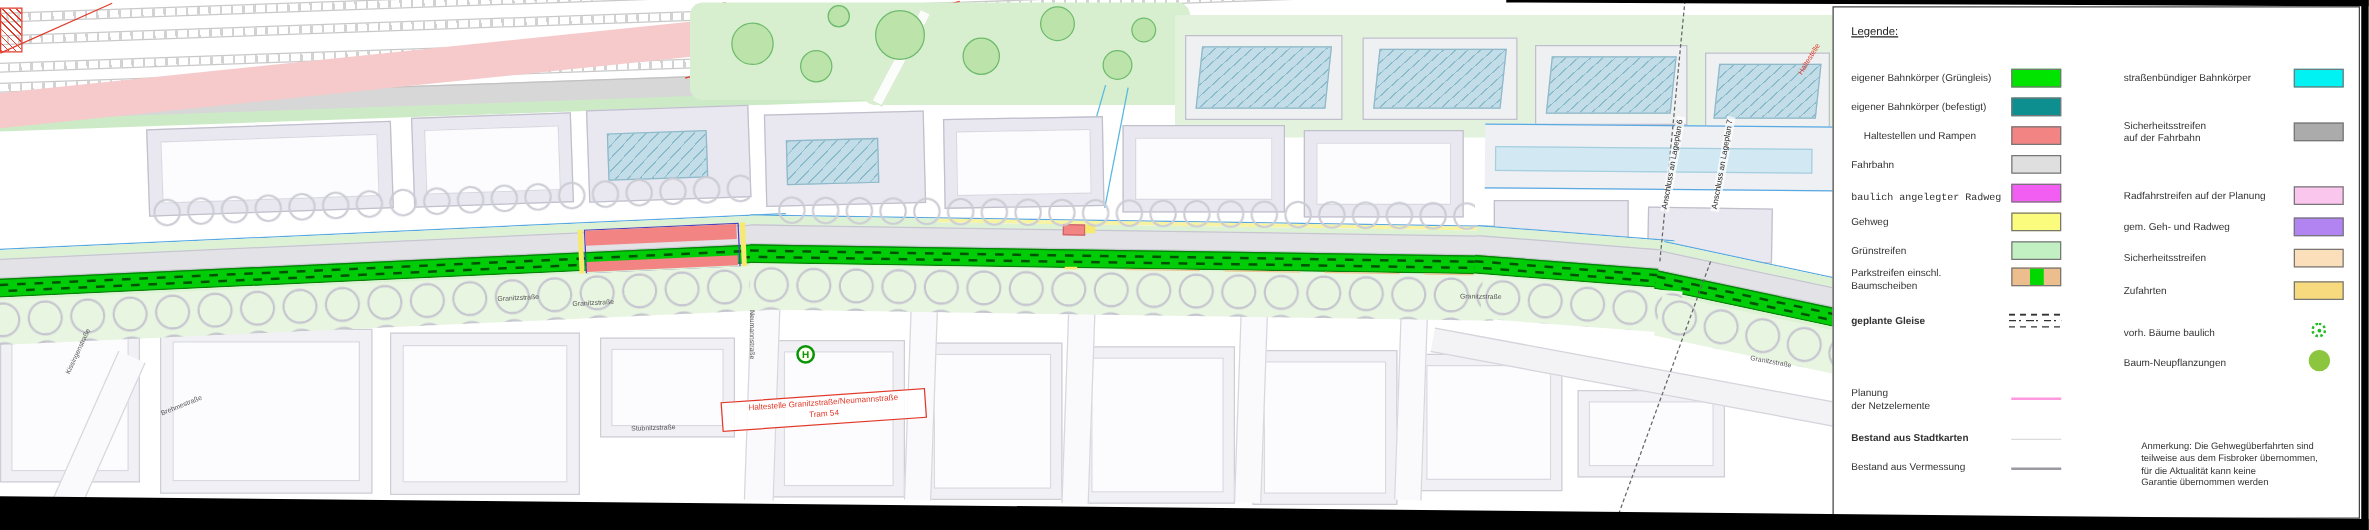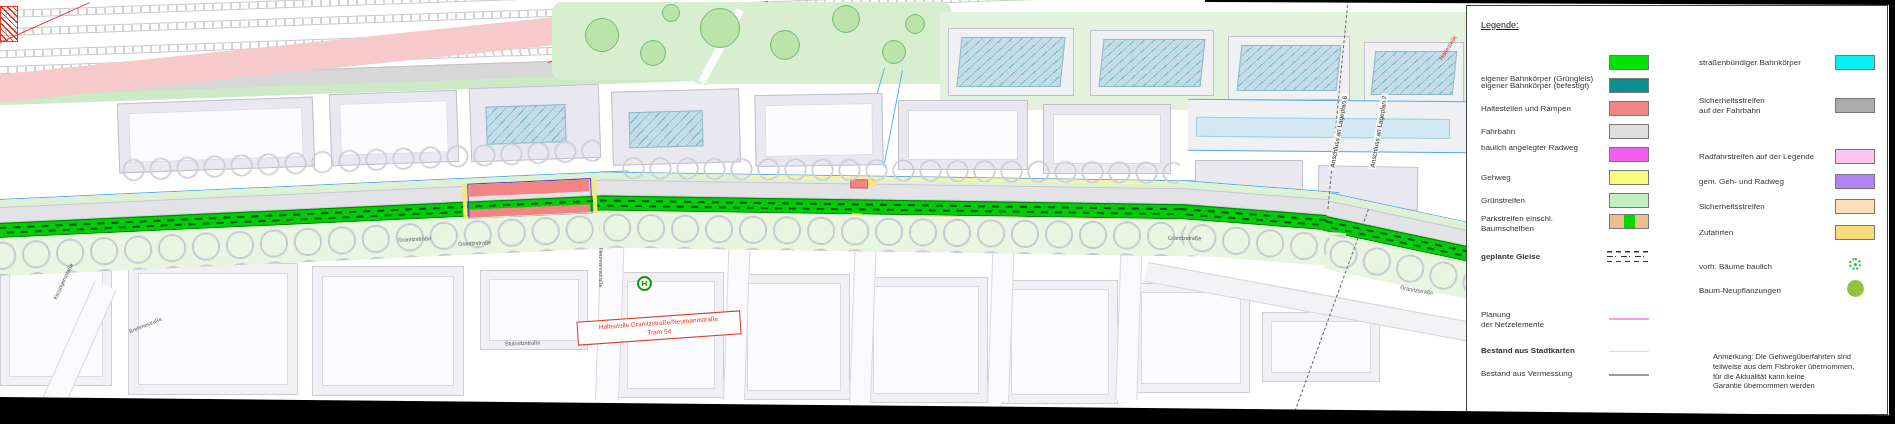--- a/index.html
+++ b/index.html
@@ -253,29 +253,29 @@
 
   <div class="abs" style="left:577px;top:316px;width:164px;border:1.2px solid #e0392a;background:rgba(255,255,255,.88);color:#e0392a;
               font-size:6.5px;text-align:center;line-height:1.35;padding:2px 3px;transform:rotate(-4deg);box-sizing:border-box;">
     <div>Haltestelle Granitzstraße/Neumannstraße</div>
     <div>Tram 54</div>
   </div>
 
   <div id="legend">
     <div style="position:absolute;left:14px;top:14px;font-size:9px;text-decoration:underline;color:#222;">Legende:</div>
 
-    <div class="lrow-label" style="left:14px;top:52px;margin-top:16px;">eigener Bahnkörper (Grüngleis)</div>
+    <div class="lrow-label" style="left:14px;top:52px;">eigener Bahnkörper (Grüngleis)</div>
     <div class="sw" style="left: 142px; top: 49px; background-color: rgb(0, 228, 0);"></div>
     <div class="lrow-label" style="left:14px;top:75px;">eigener Bahnkörper (befestigt)</div>
     <div class="sw" style="left: 142px; top: 72px; background-color: rgb(14, 143, 143);"></div>
-    <div class="lrow-label" style="left:14px;top:98px;">Haltestellen und Rampen</div>
+    <div class="lrow-label" style="left:24px;top:98px;">Haltestellen und Rampen</div>
     <div class="sw" style="left: 142px; top: 95px; background-color: rgb(242, 132, 132);"></div>
     <div class="lrow-label" style="left:14px;top:121px;">Fahrbahn</div>
     <div class="sw" style="left: 142px; top: 118px; background-color: rgb(223, 223, 223);"></div>
-    <div class="lrow-label" style="left:14px;top:137px;">baulich angelegter Radweg</div>
+    <div class="lrow-label" style="left:14px;top:148px;font-family:Liberation Mono, monospace;">baulich angelegter Radweg</div>
     <div class="sw" style="left: 142px; top: 141px; background-color: rgb(242, 94, 242);"></div>
     <div class="lrow-label" style="left:14px;top:167px;">Gehweg</div>
     <div class="sw" style="left: 142px; top: 164px; background-color: rgb(251, 251, 125);"></div>
     <div class="lrow-label" style="left:14px;top:190px;">Grünstreifen</div>
     <div class="sw" style="left: 142px; top: 187px; background-color: rgb(194, 240, 194);"></div>
     <div class="lrow-label" style="left:14px;top:208px;">
       <span>Parkstreifen einschl.</span><br>
       <span>Baumscheiben</span>
     </div>
     <div class="sw" style="left: 142px; top: 208px; background-color: rgb(236, 190, 142);">
@@ -293,21 +293,21 @@
     <div class="lrow-label" style="left:14px;top:363px;">Bestand aus Vermessung</div>
     <div class="swline" style="left: 142px; top: 368px; height: 1.5px; background-color: rgb(154, 154, 162);"></div>
 
     <div class="lrow-label" style="left:232px;top:52px;">straßenbündiger Bahnkörper</div>
     <div class="sw" style="left: 368px; top: 49px; background-color: rgb(0, 242, 242);"></div>
     <div class="lrow-label" style="left:232px;top:90px;">
       <span>Sicherheitsstreifen</span><br>
       <span>auf der Fahrbahn</span>
     </div>
     <div class="sw" style="left: 368px; top: 92px; background-color: rgb(171, 171, 171);"></div>
-    <div class="lrow-label" style="left:232px;top:146px;">Radfahrstreifen auf der Legende</div>
+    <div class="lrow-label" style="left:232px;top:146px;">Radfahrstreifen auf der Planung</div>
     <div class="sw" style="left: 368px; top: 143px; background-color: rgb(251, 198, 238);"></div>
     <div class="lrow-label" style="left:232px;top:171px;">gem. Geh- und Radweg</div>
     <div class="sw" style="left: 368px; top: 168px; background-color: rgb(177, 132, 242);"></div>
     <div class="lrow-label" style="left:232px;top:196px;">Sicherheitsstreifen</div>
     <div class="sw" style="left: 368px; top: 193px; background-color: rgb(250, 223, 186);"></div>
     <div class="lrow-label" style="left:232px;top:222px;">Zufahrten</div>
     <div class="sw" style="left: 368px; top: 219px; background-color: rgb(247, 218, 126);"></div>
     <div class="lrow-label" style="left:232px;top:256px;">vorh. Bäume baulich</div>
     <div class="tree-keep" style="left:382px;top:252px;"></div>
     <div class="lrow-label" style="left:232px;top:280px;text-align:right;">Baum-Neupflanzungen</div>

